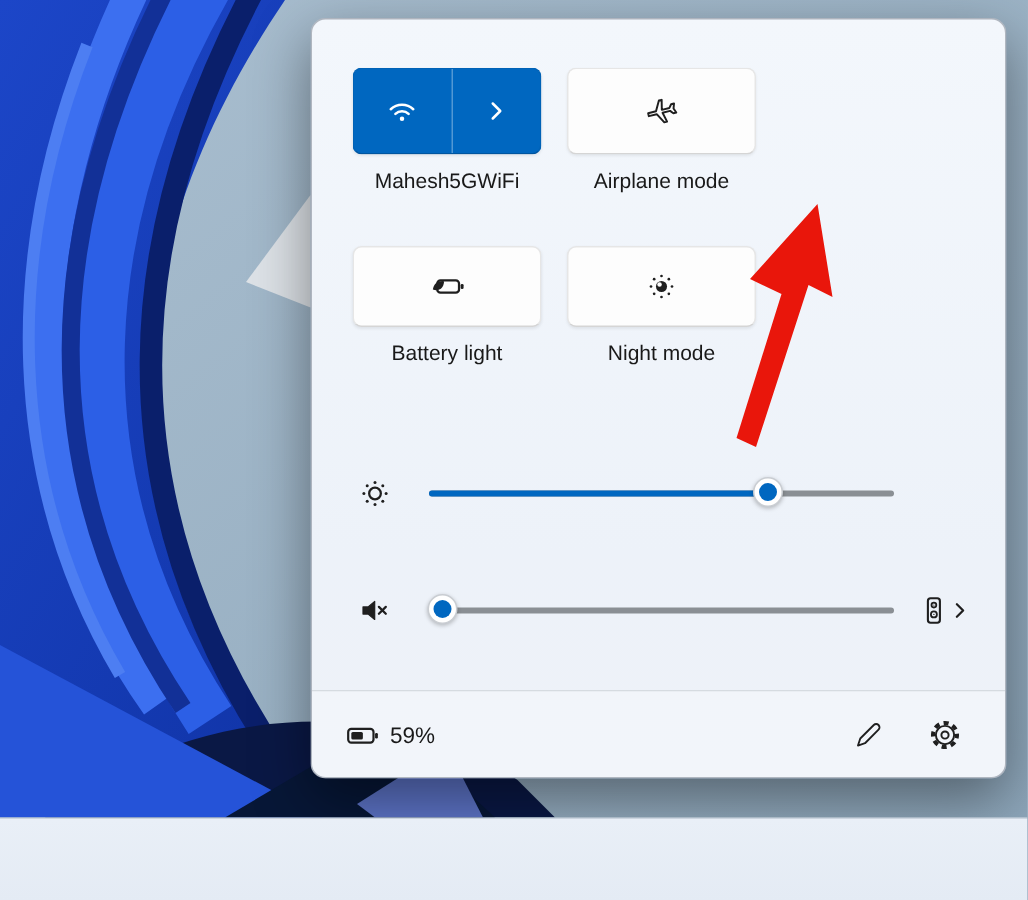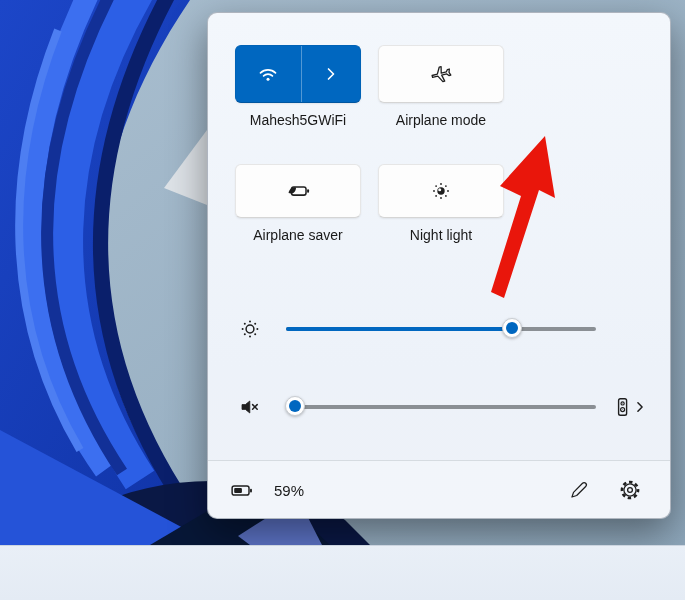--- a/index.html
+++ b/index.html
@@ -60,21 +60,21 @@
   .volume .track-fill { width:9px; }
   .volume .thumb { left:-1px; }
   .vol-extra { position:absolute; top:0; width:24px; height:24px; }
   .vol-output { left:372px; }
   .vol-chevron { left:392px; width:20px; }
 
   
   .qs-footer { position:absolute; left:0; right:0; bottom:0; height:58px;
     border-top:1px solid rgba(70,80,95,.16); border-radius:0 0 10px 10px;
     background:rgba(255,255,255,.25); }
-  .footer-battery { position:absolute; left:21px; top:17px; display:flex; align-items:center; gap:20px; }
+  .footer-battery { position:absolute; left:21px; top:17px; display:flex; align-items:center; gap:6px; }
   .footer-battery-label { font-size:15px; color:#191919; }
   .footer-btn { position:absolute; top:11px; width:36px; height:36px; border-radius:4px;
     display:flex; align-items:center; justify-content:center; }
   .footer-btn.edit { left:352px; }
   .footer-btn.settings { left:404px; }
 
   
   .red-arrow { position:absolute; left:480px; top:125px; width:90px; height:180px; pointer-events:none; }
 
   
@@ -148,39 +148,39 @@
 
     <div class="tile-row second">
       <div class="tile-cell">
         <div class="tile-btn">
           <svg width="26" height="26" viewBox="0 0 24 24">
             <rect x="6" y="8.2" width="13.4" height="7.6" rx="2" stroke="#1f1f1f" stroke-width="1.4" fill="none"></rect>
             <rect x="20.4" y="10.4" width="1.8" height="3.2" rx="0.8" fill="#1f1f1f"></rect>
             <path d="M9.5 8.6 C5.9 8.6 3.7 10.7 3.3 13.9 C7 15.1 9.9 13.1 10.2 8.9 Z" fill="#1f1f1f"></path>
           </svg>
         </div>
-        <div class="tile-label">Airplane saver</div>
+        <div class="tile-label">Battery light</div>
       </div>
 
       <div class="tile-cell">
         <div class="tile-btn">
           <svg width="24" height="24" viewBox="0 0 24 24">
             <circle cx="12" cy="12" r="3.7" fill="#1f1f1f"></circle>
             <circle cx="10.7" cy="10.7" r="1.5" fill="#fdfdfd"></circle>
             <circle cx="12" cy="5" r="0.9" fill="#1f1f1f"></circle>
               <circle cx="16.9" cy="7.1" r="0.9" fill="#1f1f1f"></circle>
             <circle cx="19" cy="12" r="0.9" fill="#1f1f1f"></circle>
               <circle cx="16.9" cy="16.9" r="0.9" fill="#1f1f1f"></circle>
             <circle cx="12" cy="19" r="0.9" fill="#1f1f1f"></circle>
               <circle cx="7.1" cy="16.9" r="0.9" fill="#1f1f1f"></circle>
             <circle cx="5" cy="12" r="0.9" fill="#1f1f1f"></circle>
               <circle cx="7.1" cy="7.1" r="0.9" fill="#1f1f1f"></circle>
           </svg>
         </div>
-        <div class="tile-label">Night light</div>
+        <div class="tile-label">Night mode</div>
       </div>
 
     </div>
   </div>
 
   <div class="slider-row brightness">
     <svg class="slider-icon" viewBox="0 0 24 24">
       <circle cx="12" cy="12" r="3.9" stroke="#1f1f1f" stroke-width="1.5" fill="none"></circle>
       <circle cx="12" cy="4.6" r="1" fill="#1f1f1f"></circle>
         <circle cx="17.2" cy="6.8" r="1" fill="#1f1f1f"></circle>

